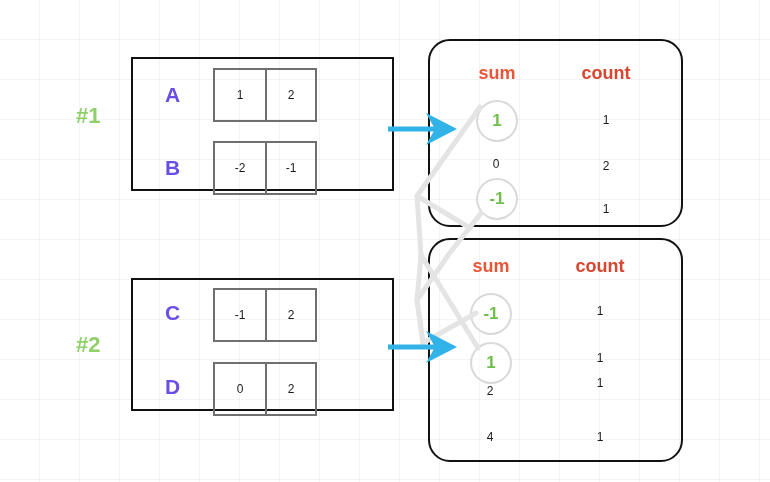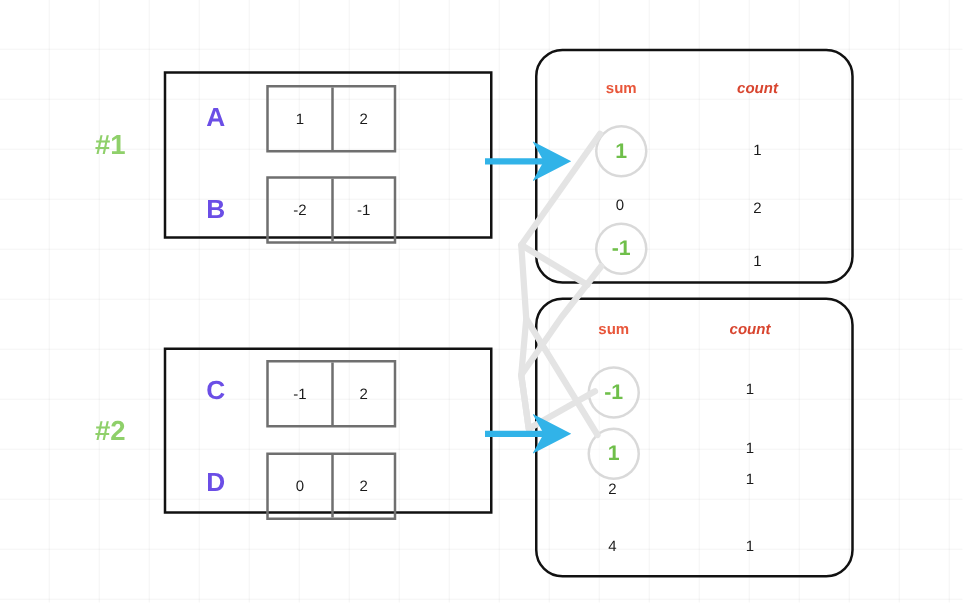--- a/index.html
+++ b/index.html
@@ -76,28 +76,28 @@
   
   .agg-table {
     position: absolute;
     border: 2px solid #111111;
     border-radius: 22px;
     box-sizing: border-box;
     background: transparent;
   }
   .agg-head {
     position: absolute;
-    font-size: 12px;
+    font-size: 18px;
     font-weight: bold;
     color: #e8563a;
     font-family: "Liberation Sans", sans-serif;
     transform: translateX(-50%);
     white-space: nowrap;
   }
-  .agg-head.count-head { color: #d8452f; font-style: italic; }
+  .agg-head.count-head { color: #d8452f; }
   .agg-cell {
     position: absolute;
     font-size: 12px;
     color: #1a1a1a;
     font-family: "Liberation Sans", sans-serif;
     transform: translate(-50%, -50%);
     white-space: nowrap;
   }
   .agg-cell.highlight {
     font-size: 17px;

